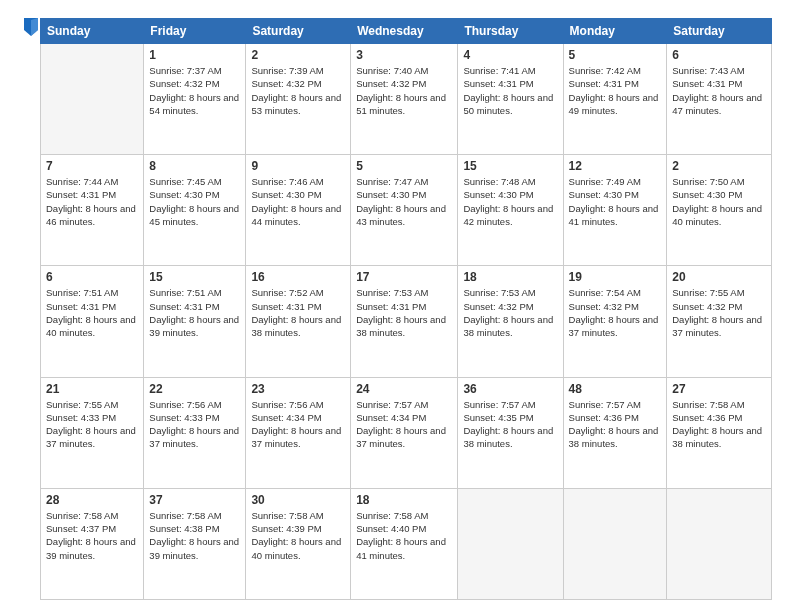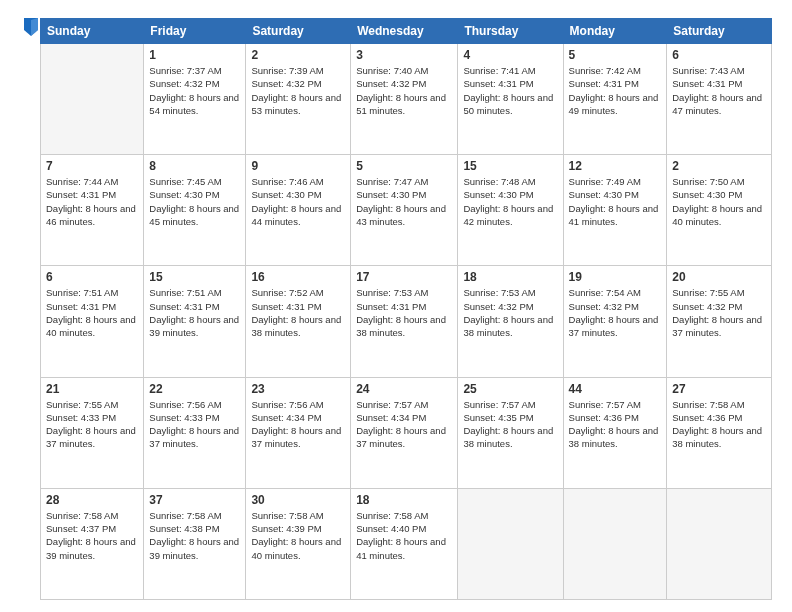--- a/index.html
+++ b/index.html
@@ -236,25 +236,25 @@
           </td>
           <td>
             <span class="day-number">23</span>
             <div class="day-info">Sunrise: 7:56 AM<br>Sunset: 4:34 PM<br>Daylight: 8 hours and 37 minutes.</div>
           </td>
           <td>
             <span class="day-number">24</span>
             <div class="day-info">Sunrise: 7:57 AM<br>Sunset: 4:34 PM<br>Daylight: 8 hours and 37 minutes.</div>
           </td>
           <td>
-            <span class="day-number">25</span>
+            <span class="day-number">36</span>
             <div class="day-info">Sunrise: 7:57 AM<br>Sunset: 4:35 PM<br>Daylight: 8 hours and 38 minutes.</div>
           </td>
           <td>
-            <span class="day-number">44</span>
+            <span class="day-number">48</span>
             <div class="day-info">Sunrise: 7:57 AM<br>Sunset: 4:36 PM<br>Daylight: 8 hours and 38 minutes.</div>
           </td>
           <td>
             <span class="day-number">27</span>
             <div class="day-info">Sunrise: 7:58 AM<br>Sunset: 4:36 PM<br>Daylight: 8 hours and 38 minutes.</div>
           </td>
         </tr>
         <tr>
           <td>
             <span class="day-number">28</span>

